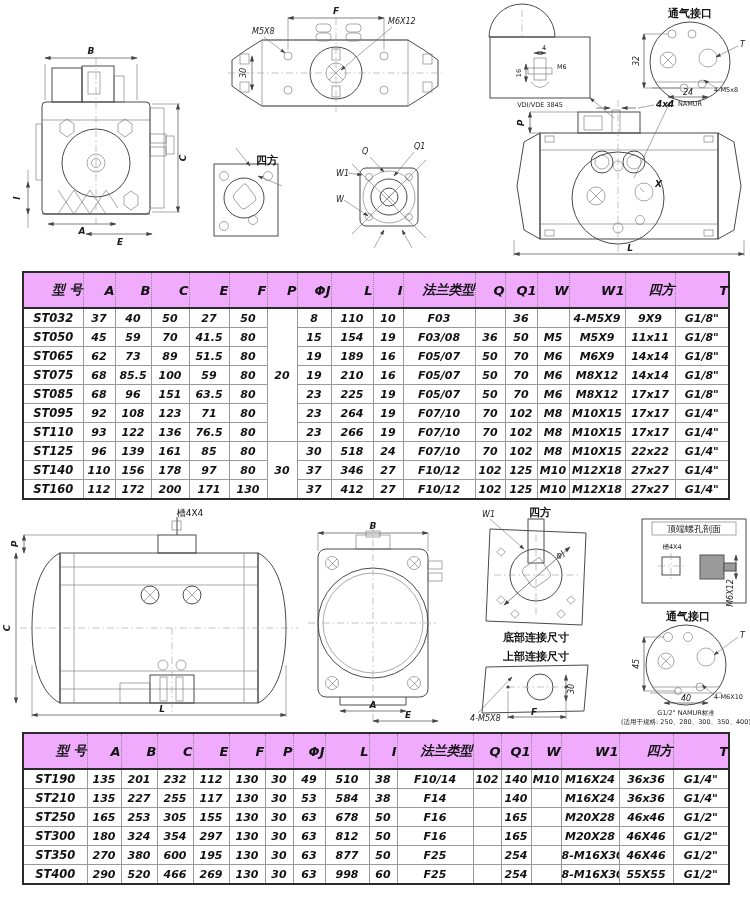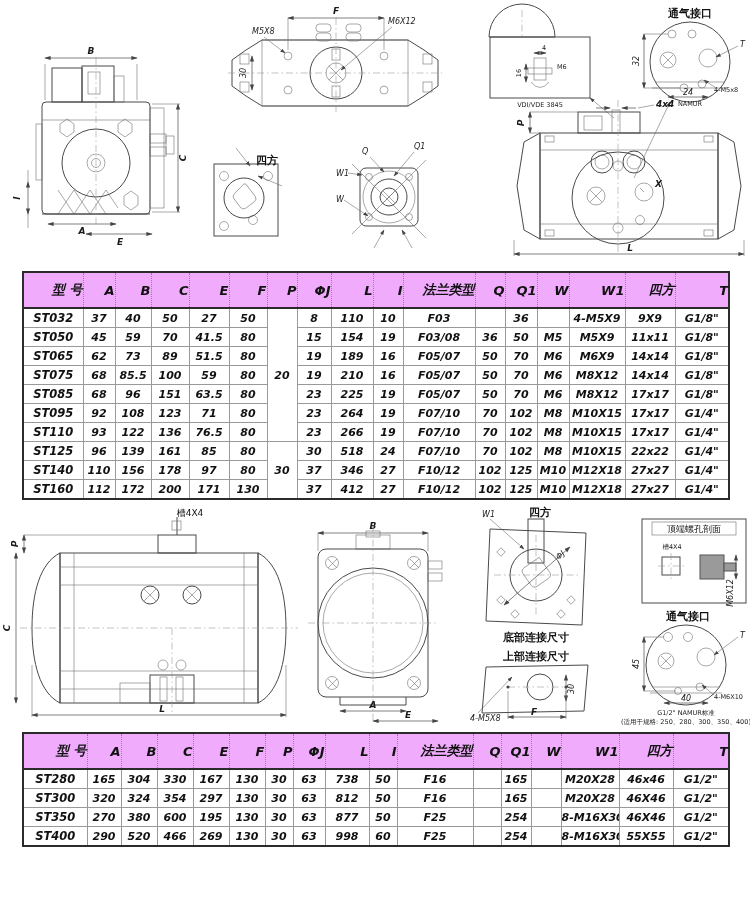--- a/index.html
+++ b/index.html
@@ -677,41 +677,79 @@
           <th>Q</th>
           <th>Q1</th>
           <th>W</th>
           <th>W1</th>
           <th>四方</th>
           <th>T</th>
         </tr>
       </thead>
       <tbody>
         <tr>
-          <td>ST280</td>
+          <td>ST190</td>
+          <td>135</td>
+          <td>201</td>
+          <td>232</td>
+          <td>112</td>
+          <td>130</td>
+          <td>30</td>
+          <td>49</td>
+          <td>510</td>
+          <td>38</td>
+          <td>F10/14</td>
+          <td>102</td>
+          <td>140</td>
+          <td>M10</td>
+          <td>M16X24</td>
+          <td>36x36</td>
+          <td>G1/4"</td>
+        </tr>
+        <tr>
+          <td>ST210</td>
+          <td>135</td>
+          <td>227</td>
+          <td>255</td>
+          <td>117</td>
+          <td>130</td>
+          <td>30</td>
+          <td>53</td>
+          <td>584</td>
+          <td>38</td>
+          <td>F14</td>
+          <td></td>
+          <td>140</td>
+          <td></td>
+          <td>M16X24</td>
+          <td>36x36</td>
+          <td>G1/4"</td>
+        </tr>
+        <tr>
+          <td>ST250</td>
           <td>165</td>
-          <td>304</td>
-          <td>330</td>
-          <td>167</td>
+          <td>253</td>
+          <td>305</td>
+          <td>155</td>
           <td>130</td>
           <td>30</td>
           <td>63</td>
-          <td>738</td>
+          <td>678</td>
           <td>50</td>
           <td>F16</td>
           <td></td>
           <td>165</td>
           <td></td>
           <td>M20X28</td>
           <td>46x46</td>
           <td>G1/2"</td>
         </tr>
         <tr>
           <td>ST300</td>
-          <td>320</td>
+          <td>180</td>
           <td>324</td>
           <td>354</td>
           <td>297</td>
           <td>130</td>
           <td>30</td>
           <td>63</td>
           <td>812</td>
           <td>50</td>
           <td>F16</td>
           <td></td>

